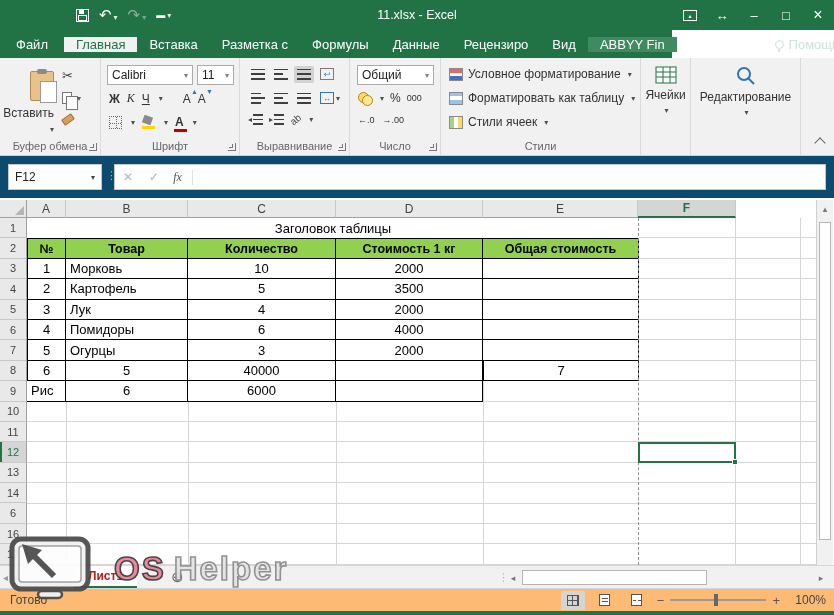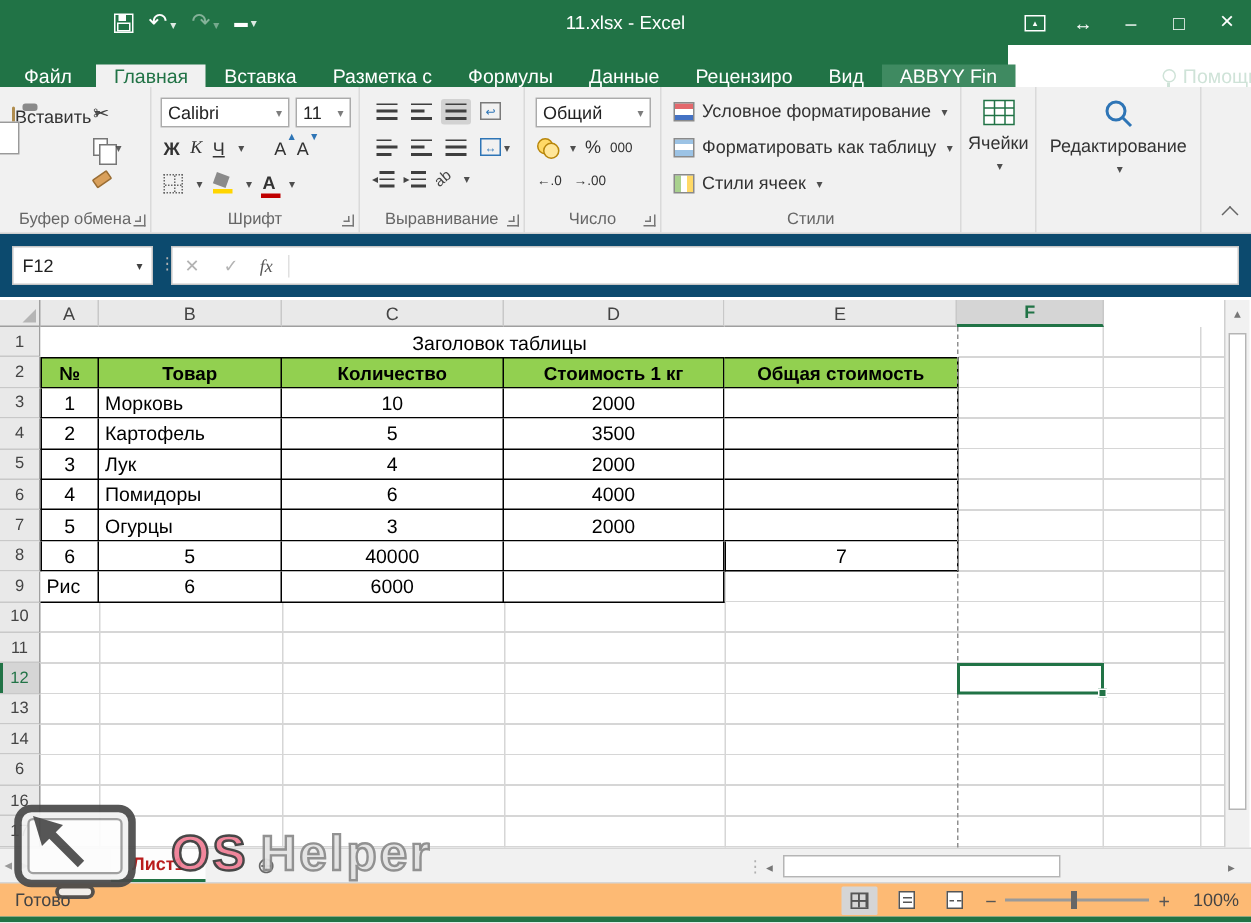--- a/index.html
+++ b/index.html
@@ -15,39 +15,39 @@
   .caret{font-size:8px;opacity:.85;margin-left:2px}
   .saveicon{width:13px;height:13px;border:1.5px solid #fff;position:relative;display:inline-block}
   .saveicon:before{content:"";position:absolute;left:2px;top:0;width:5px;height:4px;background:#fff}
   .saveicon:after{content:"";position:absolute;left:1px;bottom:0;width:7px;height:4px;border:1px solid #fff}
   .wtitle{position:absolute;left:0;right:0;top:0;height:30px;display:flex;align-items:center;justify-content:center;font-size:12.5px;pointer-events:none}
   .wincontrols{position:absolute;right:0;top:0;height:30px;display:flex;align-items:center}
   .wincontrols .wbtn{width:32px;height:30px;display:flex;align-items:center;justify-content:center;font-size:13px;color:#fff}
   .ribbonopt{width:14px;height:11px;border:1px solid #fff;display:flex;align-items:center;justify-content:center;font-size:6px}
 
   
-  .tabbar{position:absolute;left:0;top:30px;width:672px;height:28px;background:#217346;display:flex;align-items:flex-end;font-size:13px;color:#fff}
+  .tabbar{position:absolute;left:0;top:30px;width:672px;height:28px;background:#217346;display:flex;align-items:center;font-size:13px;color:#fff}
   .rtab{display:flex;align-items:center;padding:0 12px;white-space:nowrap}
   .rtab.file{padding:0 16px}
   .rtab.active{background:#f1f1f1;color:#217346}
   .rtab.hl{background:#3f8a61}
   .tsep{width:1px;height:14px;background:rgba(255,255,255,.35);align-self:center}
   .bulb{width:9px;height:9px;border:1.5px solid #cfe3d8;border-radius:50%;position:relative;margin-right:5px}
   .bulb:after{content:"";position:absolute;left:2px;bottom:-4px;width:2px;height:3px;background:#cfe3d8}
   .rtab.help{color:#cfe3d8}
 
   
   .ribbon{position:absolute;left:0;top:58px;width:834px;height:98px;background:#f1f1f1;border-bottom:1px solid #d0d0d0;display:flex;font-size:12px;color:#333}
   .rgroup{position:relative;border-right:1px solid #dadada;height:100%;flex:0 0 auto}
   .glabel{position:absolute;bottom:3px;left:0;right:0;text-align:center;font-size:11px;color:#666}
   .launcher{position:absolute;right:3px;bottom:4px;width:8px;height:8px;border-right:1.4px solid #777;border-bottom:1.4px solid #777}
   .launcher:before{content:"";position:absolute;right:2px;bottom:2px;width:3px;height:3px;border-right:1.2px solid #777;border-bottom:1.2px solid #777}
   
   .g-clip{width:101px}
-  .pastebtn{position:absolute;left:8px;top:8px;width:46px;height:72px;display:flex;flex-direction:row;align-items:flex-start;border-radius:2px}
+  .pastebtn{position:absolute;left:8px;top:8px;width:46px;height:72px;display:flex;flex-direction:column;align-items:flex-end;border-radius:2px}
   .clipicon{width:24px;height:30px;background:#e8c28a;border:1px solid #b08d4f;border-radius:2px;position:relative}
   .clipicon:before{content:"";position:absolute;left:6px;top:-3px;width:10px;height:5px;background:#8a8a8a;border-radius:2px}
   .clipicon:after{content:"";position:absolute;right:-4px;bottom:-3px;width:15px;height:20px;background:#fff;border:1px solid #9a9a9a}
   .pastebtn span{margin-top:5px}
   .clipsmall{position:absolute;left:62px;display:flex;align-items:center;gap:3px;color:#444}
   .scis{top:10px;font-size:13px}
   .copyic{top:34px}
   .copybox{width:10px;height:12px;border:1.2px solid #777;background:#fff;position:relative}
   .copybox:after{content:"";position:absolute;left:3px;top:3px;width:10px;height:12px;border:1.2px solid #777;background:#fff}
   .brushic{top:58px}

